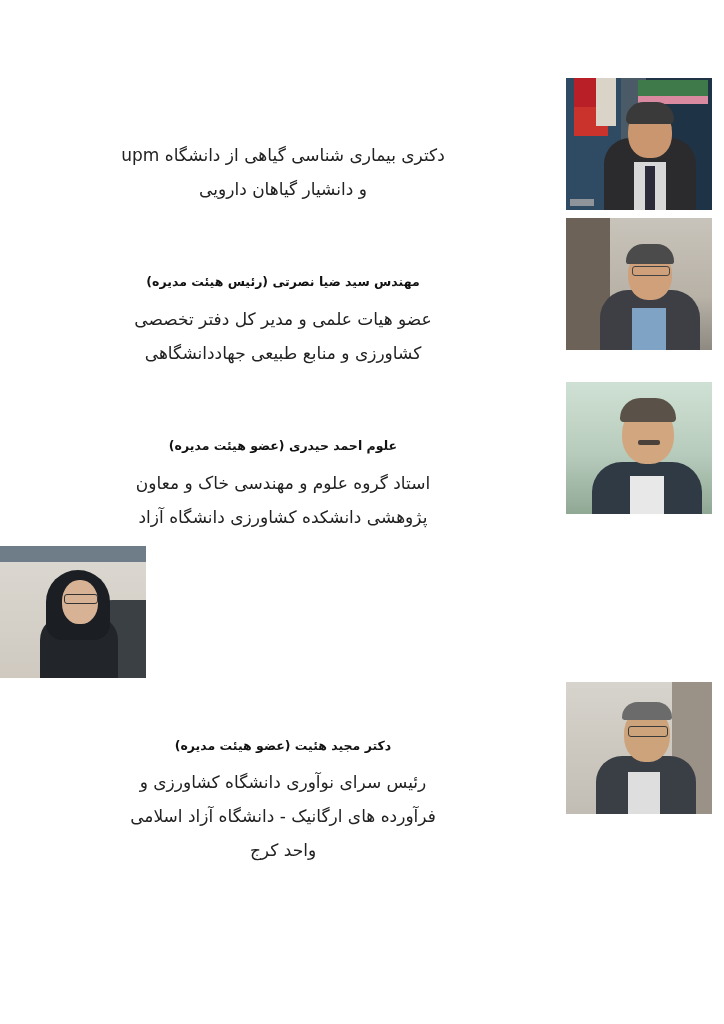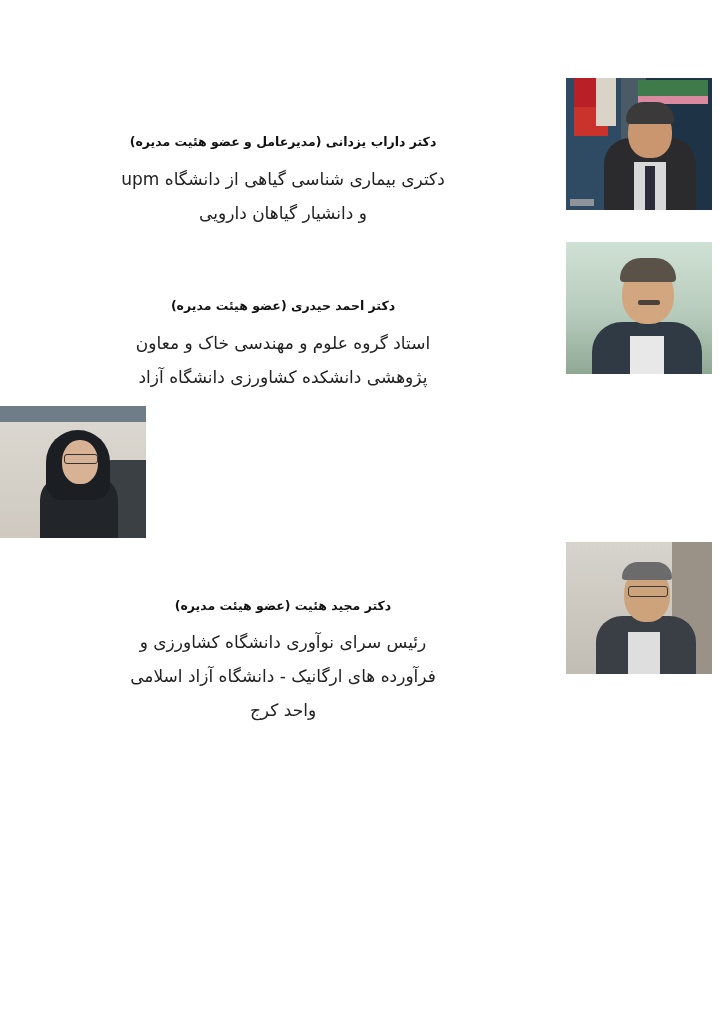--- a/index.html
+++ b/index.html
@@ -141,37 +141,51 @@
         <div class="green"></div>
         <div class="pink"></div>
         <div class="body"></div>
         <div class="shirt"></div>
         <div class="tie"></div>
         <div class="head"></div>
         <div class="hair"></div>
         <div class="tag"></div>
       </div>
       <div class="text-block">
-        <p class="m-name">دکتر داراب یزدانی (مدیرعامل و عضو هئیت مدیره)</p>
         <p class="m-desc">دکتری بیماری شناسی گیاهی از دانشگاه upm و دانشیار گیاهان دارویی</p>
       </div>
     </div>
 
+    <div class="member">
+      <div class="photo p2">
+        <div class="bg-wall"></div>
+        <div class="panelL"></div>
+        <div class="body"></div>
+        <div class="shirt"></div>
+        <div class="head"></div>
+        <div class="hair"></div>
+        <div class="glass"></div>
+      </div>
+      <div class="text-block">
+        <p class="m-name">مهندس سید ضیا نصرتی (رئیس هیئت مدیره)</p>
+        <p class="m-desc">عضو هیات علمی و مدیر کل دفتر تخصصی کشاورزی و منابع طبیعی جهاددانشگاهی</p>
+      </div>
+    </div>
 
     <div class="member">
       <div class="photo p3">
         <div class="bg-wall"></div>
         <div class="body"></div>
         <div class="shirt"></div>
         <div class="head"></div>
         <div class="hair"></div>
         <div class="mus"></div>
       </div>
       <div class="text-block">
-        <p class="m-name">دکتر احمد حیدری (عضو هیئت مدیره)</p>
+        <p class="m-name">علوم احمد حیدری (عضو هیئت مدیره)</p>
         <p class="m-desc">استاد گروه علوم و مهندسی خاک و معاون پژوهشی دانشکده کشاورزی دانشگاه آزاد</p>
       </div>
     </div>
 
     <div class="member">
       <div class="photo p4">
         <div class="bg-wall"></div>
         <div class="stripe"></div>
         <div class="chair"></div>
         <div class="body"></div>

